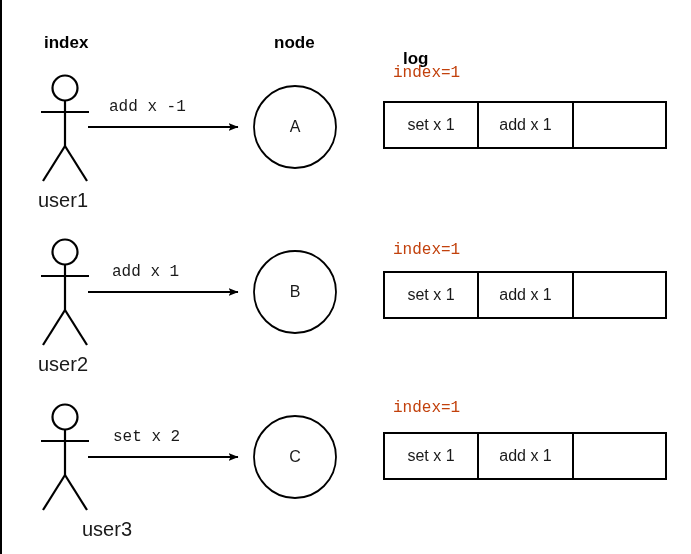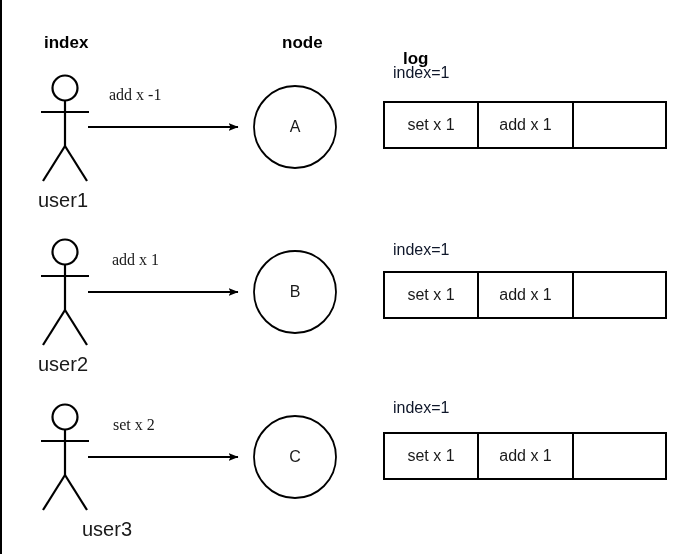--- a/index.html
+++ b/index.html
@@ -35,38 +35,39 @@
   }
   .actor-label {
     position: absolute;
     font-family: "Liberation Sans", sans-serif;
     font-size: 20px;
     color: #1a1a1a;
     white-space: nowrap;
   }
   .edge-label {
     position: absolute;
-    font-family: Liberation Serif, serif;
+    font-family: Liberation Mono, monospace;
     font-size: 16px;
     color: #1a1a1a;
     white-space: nowrap;
+    margin-top: 12px;
   }
   .node-label {
     position: absolute;
     font-family: "Liberation Sans", sans-serif;
     font-size: 16px;
     color: #1a1a1a;
     text-align: center;
     white-space: nowrap;
   }
   .index-label {
     position: absolute;
-    font-family: Liberation Sans, sans-serif;
+    font-family: Liberation Mono, monospace;
     font-size: 16px;
-    color: #0f172a;
+    color: #c2410c;
     white-space: nowrap;
   }
   .log-table {
     position: absolute;
     display: flex;
     border: 2px solid #000000;
     box-sizing: border-box;
     background: #ffffff;
   }
   .log-cell {
@@ -84,21 +85,21 @@
   .log-cell:last-child {
     border-right: none;
   }
 </style>
 </head>
 <body>
 
 <div id="canvas">
 
   <div class="col-header" style="left:42px; top:33px;">index</div>
-  <div class="col-header" style="left:272px; top:33px;margin-left:8px;">node</div>
+  <div class="col-header" style="left:272px; top:33px;">node</div>
   <div class="col-header" style="left:401px; top:49px;">log</div>
 
   <svg class="layer" viewBox="0 0 691 554">
     <defs>
       <marker id="arrowhead" markerWidth="10" markerHeight="8" refX="9.5" refY="4" orient="auto" markerUnits="userSpaceOnUse">
         <path d="M0,0 L10,4 L0,8 L2.2,4 Z" fill="#000000"></path>
       </marker>
     </defs>
 
     <g>

